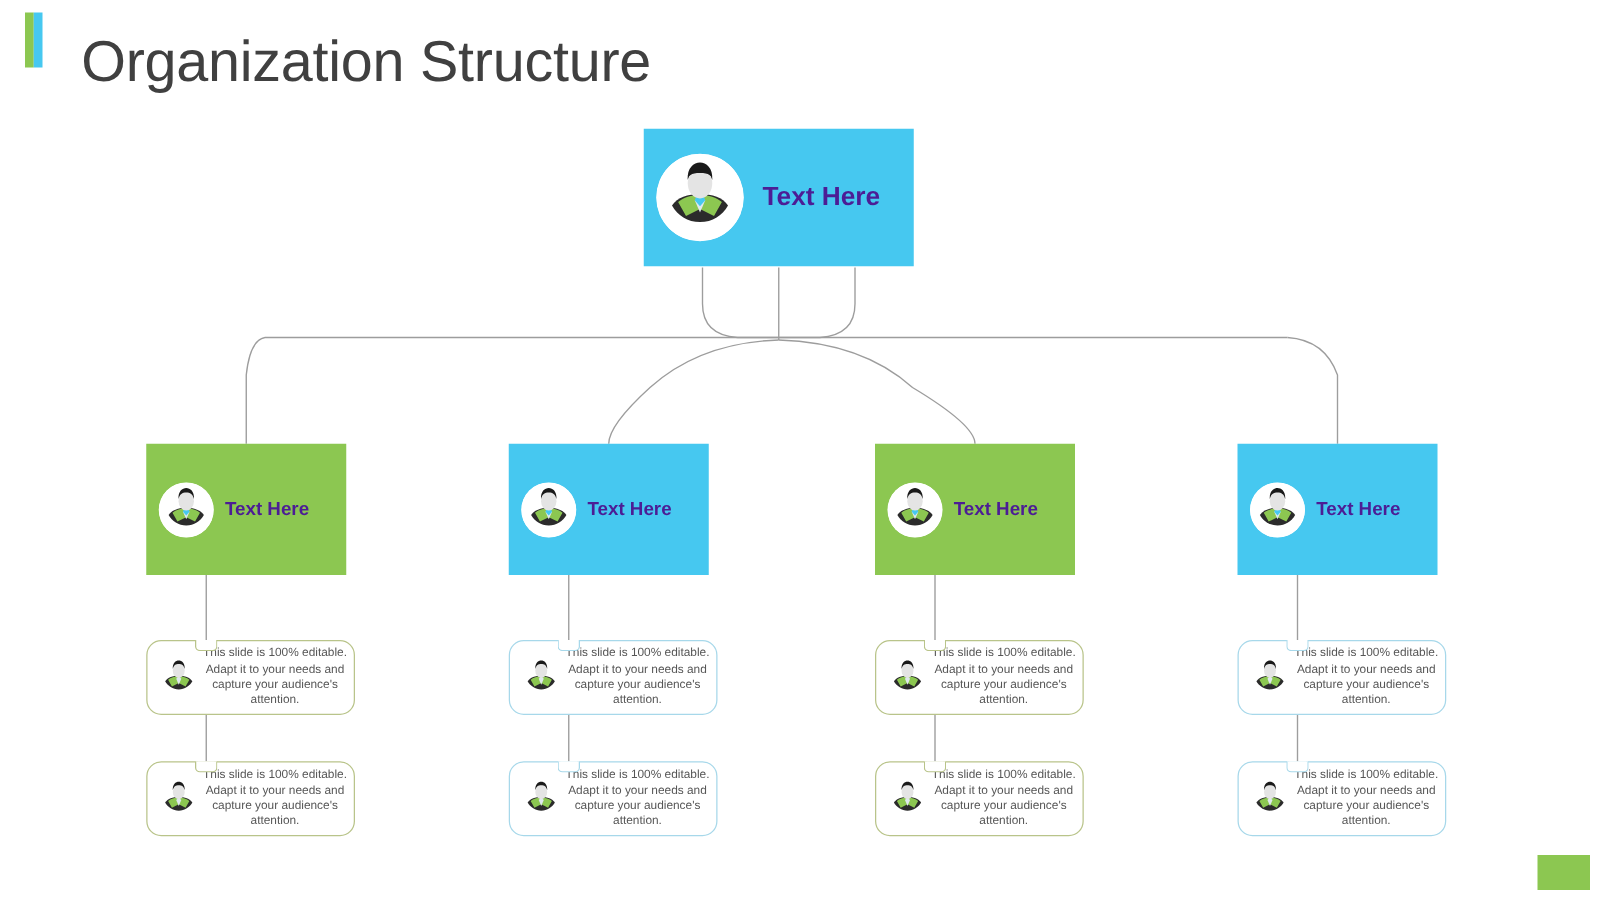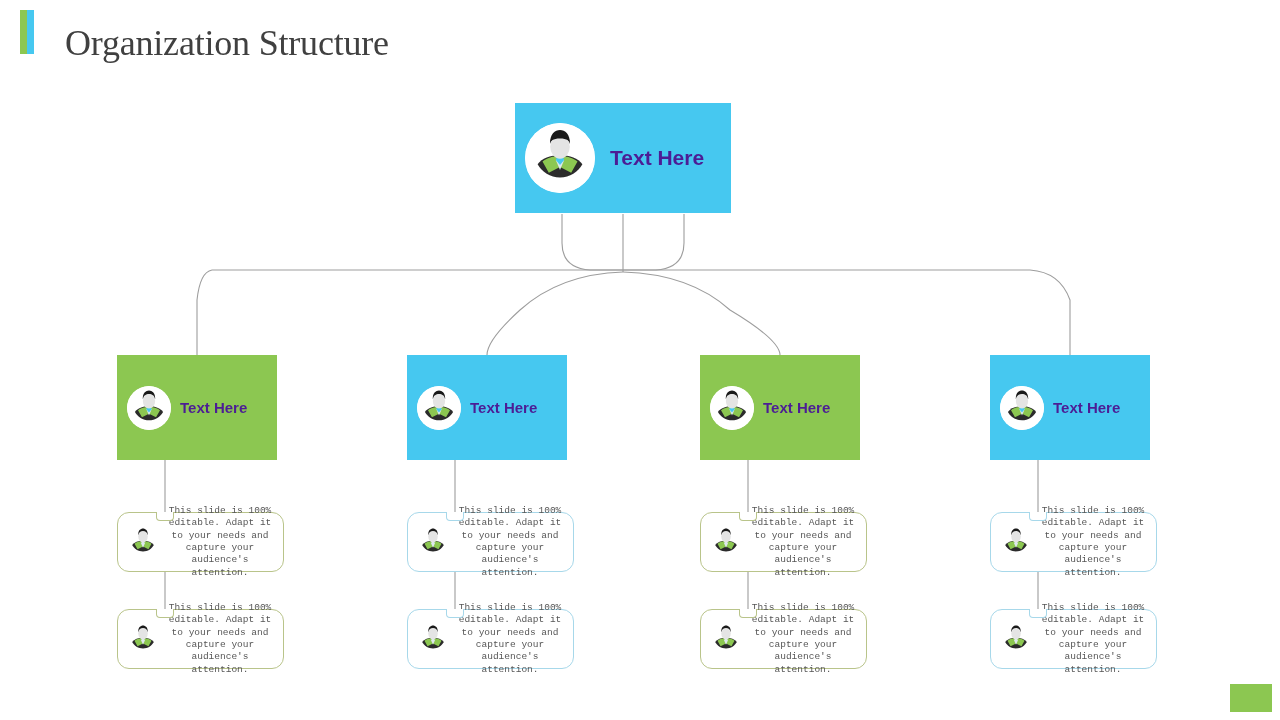--- a/index.html
+++ b/index.html
@@ -26,26 +26,26 @@
     height: 44px;
     display: flex;
   }
   .title-accent .bar-green { width: 7px; height: 100%; background: #8CC751; }
   .title-accent .bar-blue  { width: 7px; height: 100%; background: #46C8F0; }
 
   .slide-title {
     position: absolute;
     top: 22px;
     left: 65px;
-    font-size: 36px;
+    font-size: 46px;
     font-weight: 400;
     color: #404040;
     letter-spacing: -0.2px;
     white-space: nowrap;
-    font-family: Liberation Serif, serif;
+    font-family: Liberation Sans, sans-serif;
   }
 
   
   #connectors {
     position: absolute;
     top: 0; left: 0;
     width: 1280px;
     height: 720px;
     pointer-events: none;
   }
@@ -126,21 +126,21 @@
     background: #ffffff;
     border-left: 1px solid inherit;
   }
 
   .leaf-text {
     flex: 1;
     font-size: 9.5px;
     line-height: 12.4px;
     color: #565656;
     text-align: center;
-    font-family: Liberation Mono, monospace;
+    font-family: Liberation Sans, sans-serif;
     padding-left: 2px;
   }
 
   .leaf .avatar-sm { margin-left: 2px; }
 
   
   .col0 { left: 117px; }
   .col1 { left: 407px; }
   .col2 { left: 700px; }
   .col3 { left: 990px; }

